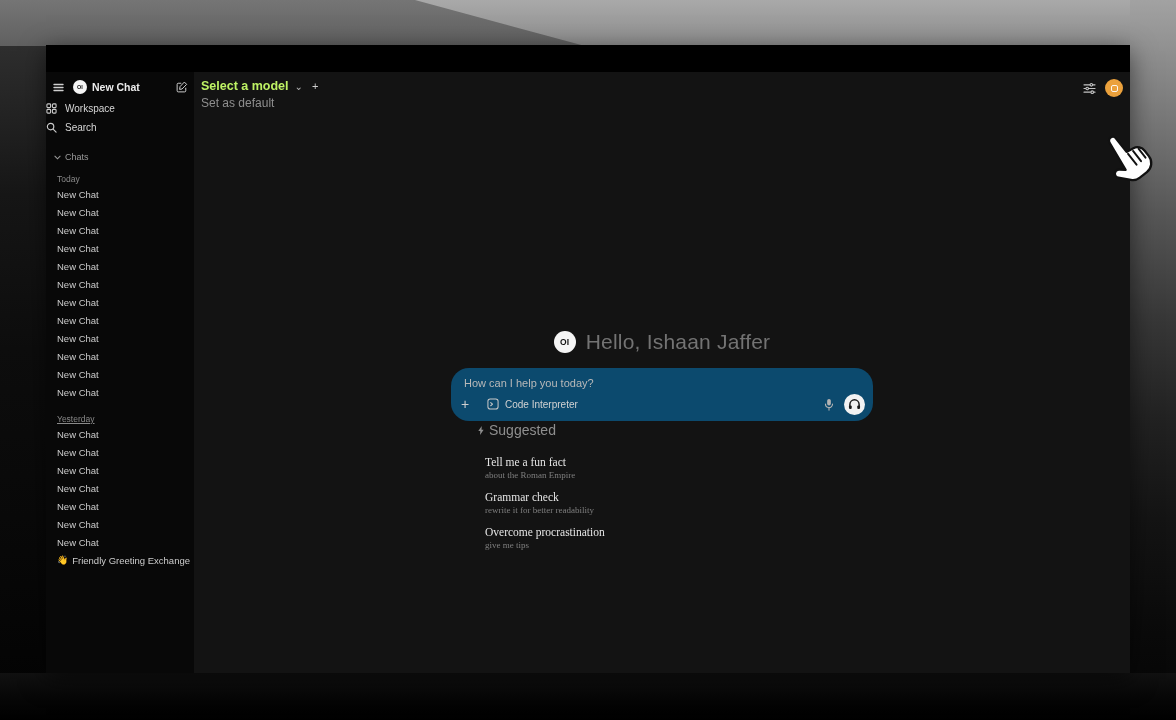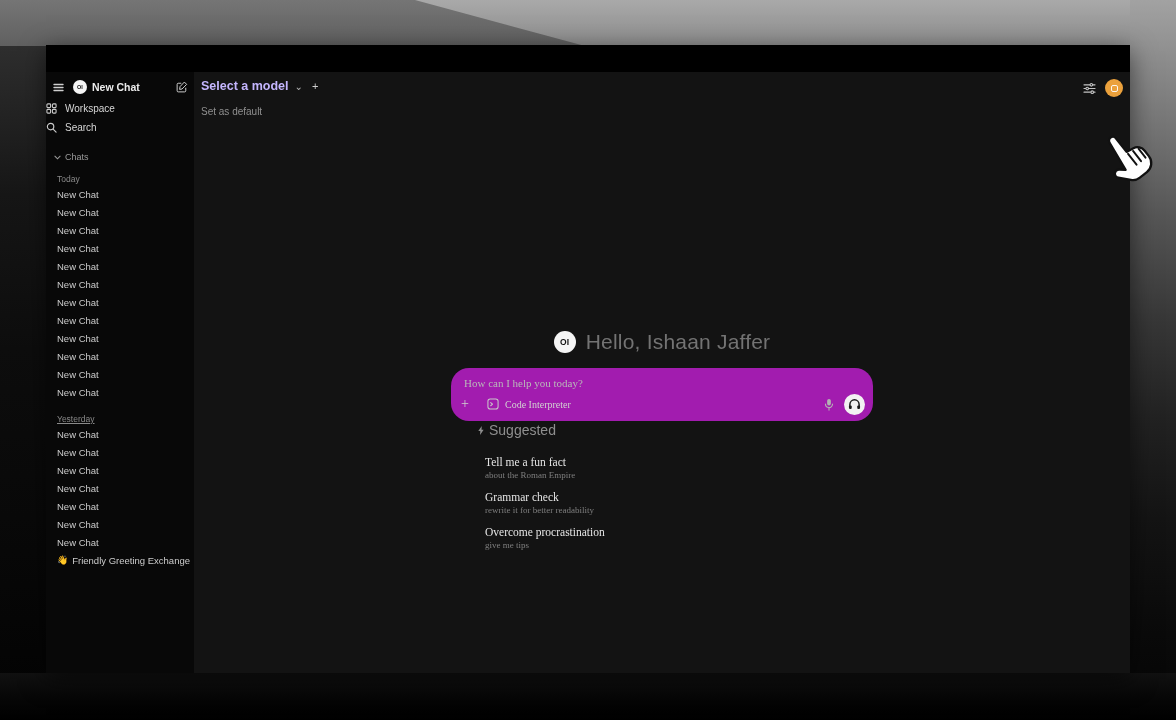--- a/index.html
+++ b/index.html
@@ -46,38 +46,38 @@
     color:#8a8a8a; display:flex; align-items:center; }
   .group-label.yesterday { margin-top:11px;text-decoration:underline; }
   .chat-item { height:18px; padding-left:11px; font-size:9.5px; color:#cccccc;
     display:flex; align-items:center; cursor:pointer; white-space:nowrap; }
   .chat-item .emoji { color:#e8a33d; margin-right:4px; font-size:9px; }
 
   
   .main { flex:1; background:#131313; position:relative; }
   .model-selector { position:absolute; left:7px; top:7px; }
   .model-row { display:flex; align-items:center; cursor:pointer; }
-  .model-row .label { font-size:12.5px; font-weight:bold; color:#c4b5fd; }
+  .model-row .label { font-size:12.5px; font-weight:bold; color:#bef264; }
   .model-row .chev { font-size:10px; color:#b5b5b5; margin-left:6px; }
   .model-row .plus { font-size:11px; color:#cfcfcf; margin-left:9px; cursor:pointer; }
-  .set-default { font-size:10px; color:#8f8f8f; margin-top:13px; cursor:pointer; }
+  .set-default { font-size:12px; color:#8f8f8f; margin-top:3px; cursor:pointer; }
   .header-right { position:absolute; right:7px; top:7px; display:flex;
     align-items:center; gap:9px; }
   .avatar { width:18px; height:18px; border-radius:50%; background:#eba13c;
     display:flex; align-items:center; justify-content:center; cursor:pointer; }
   .avatar .glyph { width:7px; height:7px; border:1px solid rgba(255,255,255,.9);
     border-radius:2px; }
 
   .greeting { position:absolute; top:258px; left:0; right:0; display:flex;
     align-items:center; justify-content:center; gap:10px; }
   .greeting .logo-circle { width:22px; height:22px; font-size:8.5px; margin:0; }
   .greeting .text { font-size:21px; font-weight:500; color:#737373; letter-spacing:.2px; }
 
   .input-card { position:absolute; top:296px; left:50%; transform:translateX(-50%);
-    width:422px; height:53px; background:#a21caf; border-radius:18px; cursor:text;font-family:Liberation Serif, serif; }
+    width:422px; height:53px; background:#0c4a6e; border-radius:18px; cursor:text; }
   .input-card .placeholder { position:absolute; left:13px; top:9px; font-size:11px;
     color:#b9b9b9; }
   .input-toolbar { position:absolute; left:10px; right:8px; bottom:6px; height:22px;
     display:flex; align-items:center; }
   .tool-plus { font-size:14px; color:#cfcfcf; width:18px; cursor:pointer; }
   .ci-pill { display:flex; align-items:center; gap:6px; margin-left:8px; cursor:pointer; }
   .ci-pill .label { font-size:10px; font-weight:500; color:#d2d2d2; }
   .toolbar-spacer { flex:1; }
   .mic-btn { margin-right:10px; cursor:pointer; display:flex; }
   .call-btn { width:21px; height:21px; border-radius:50%; background:#f2f2f2;

